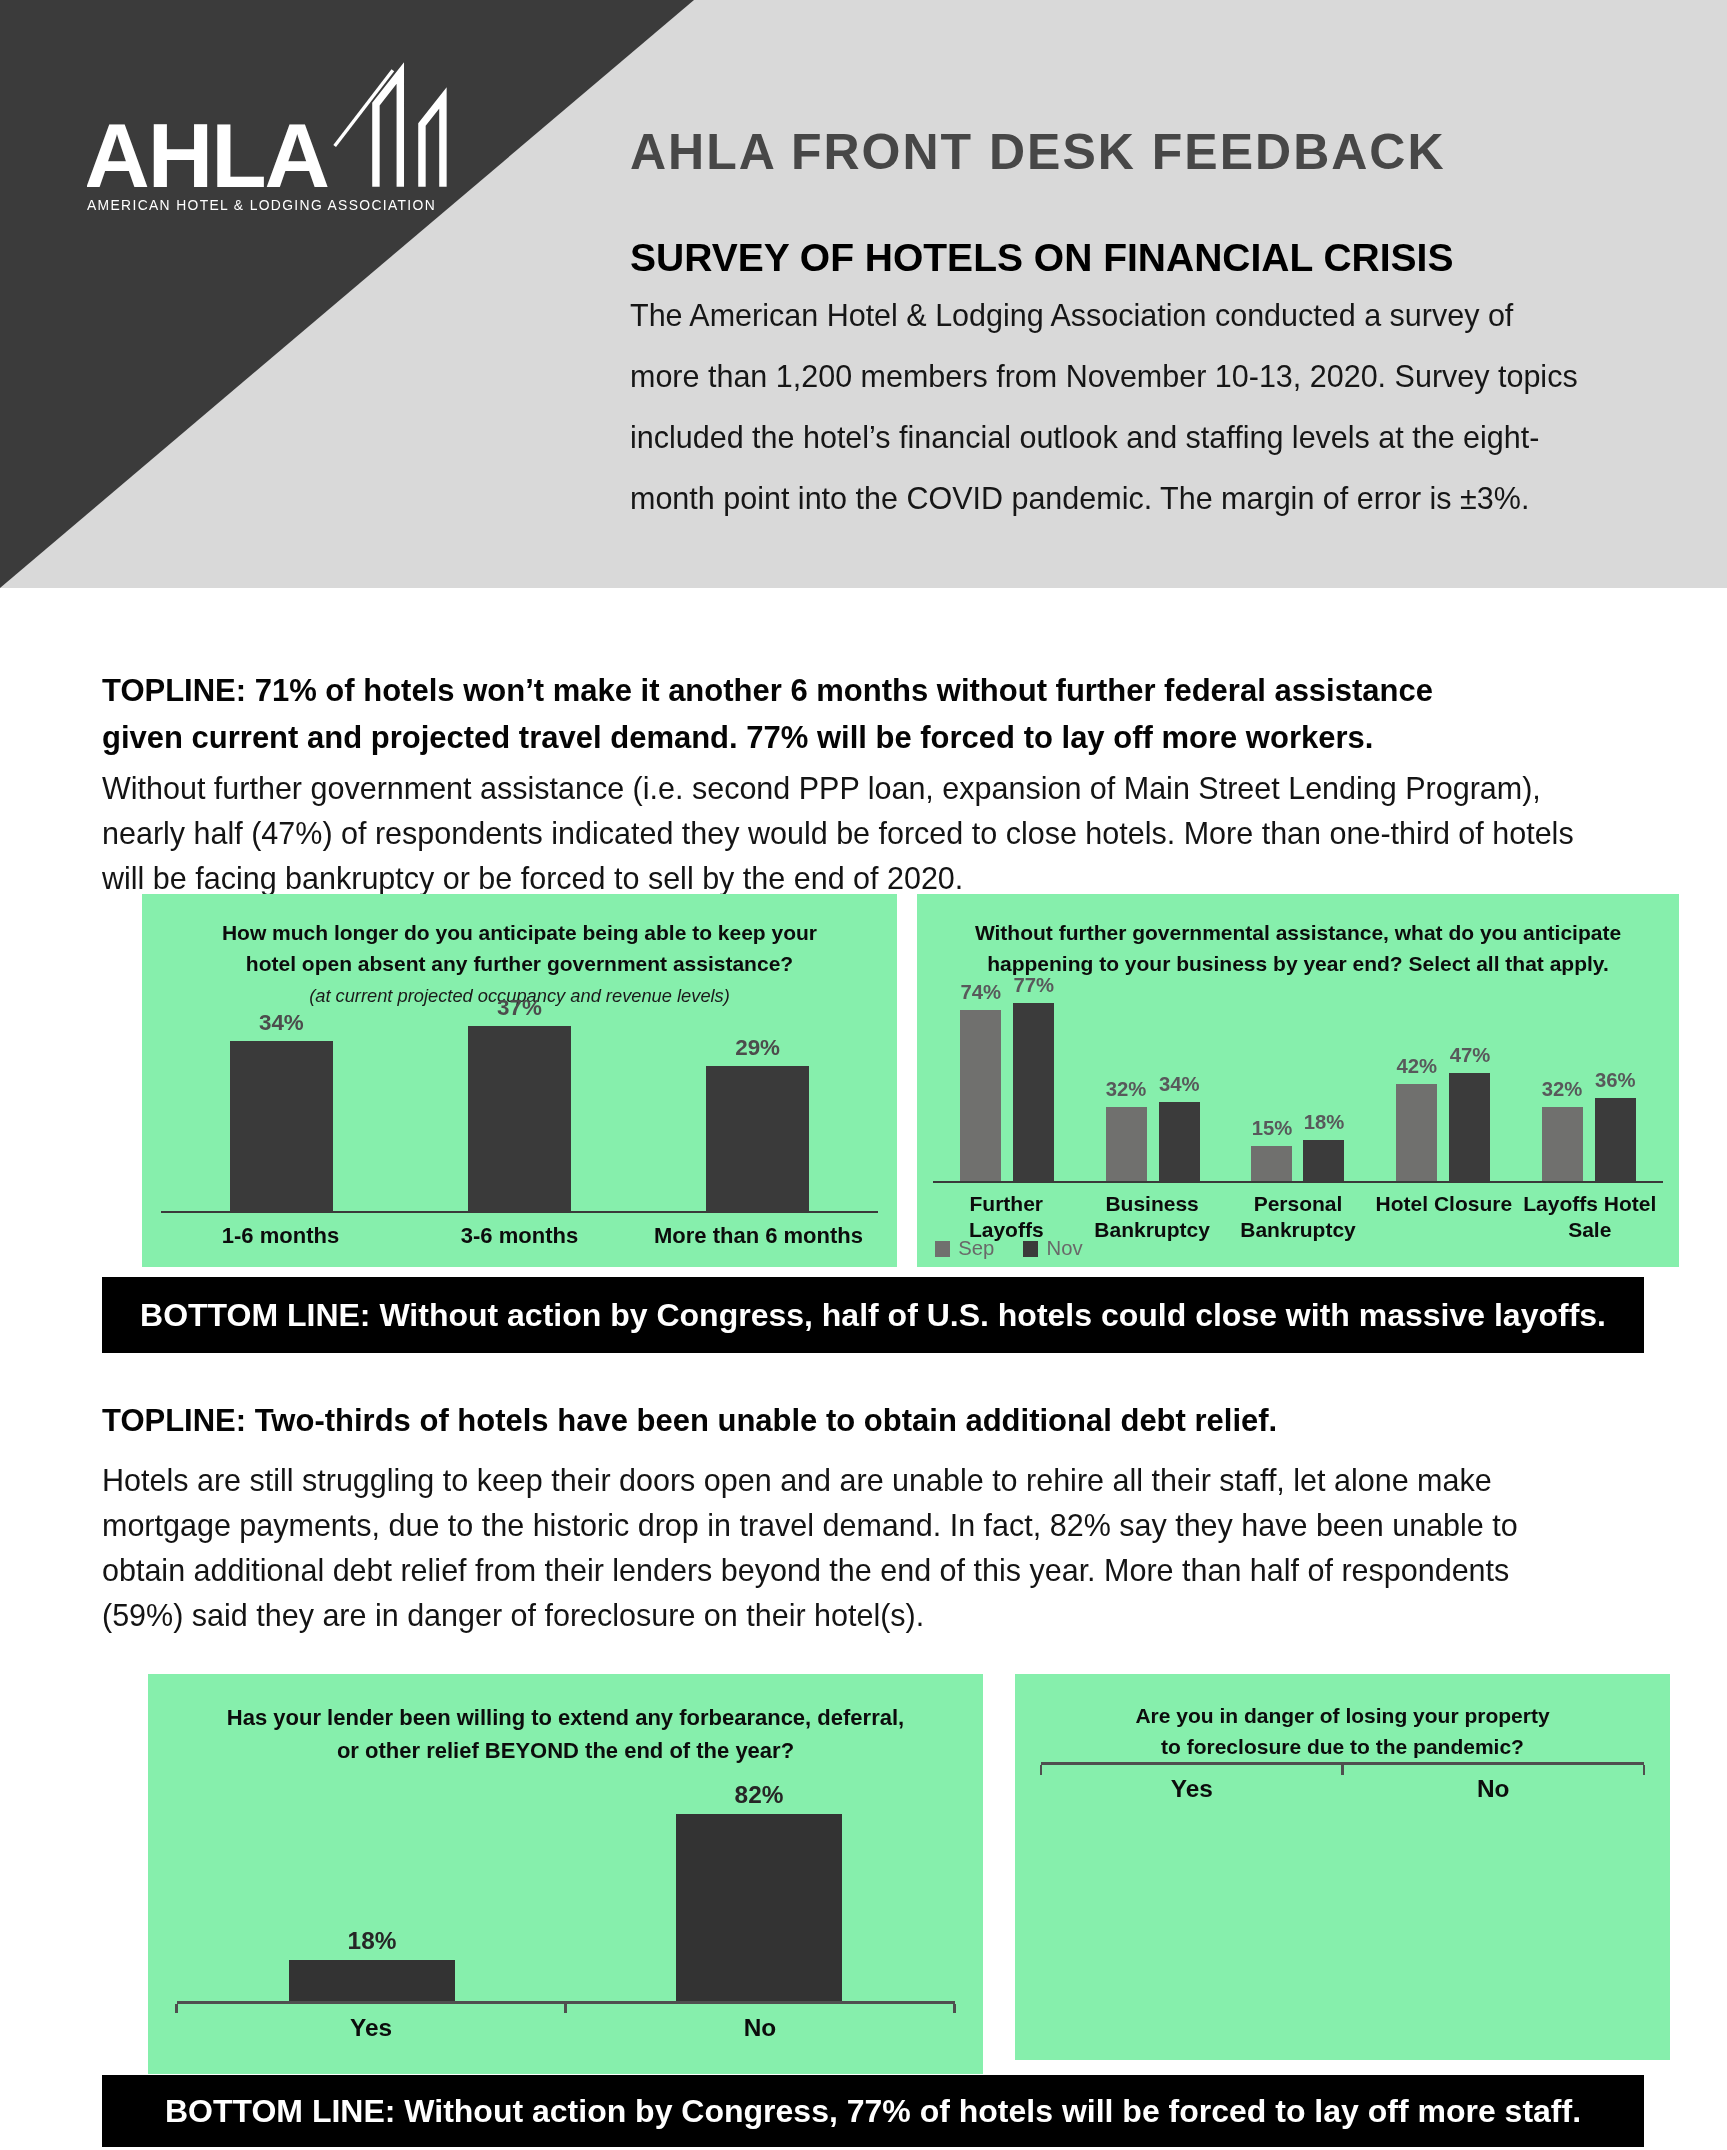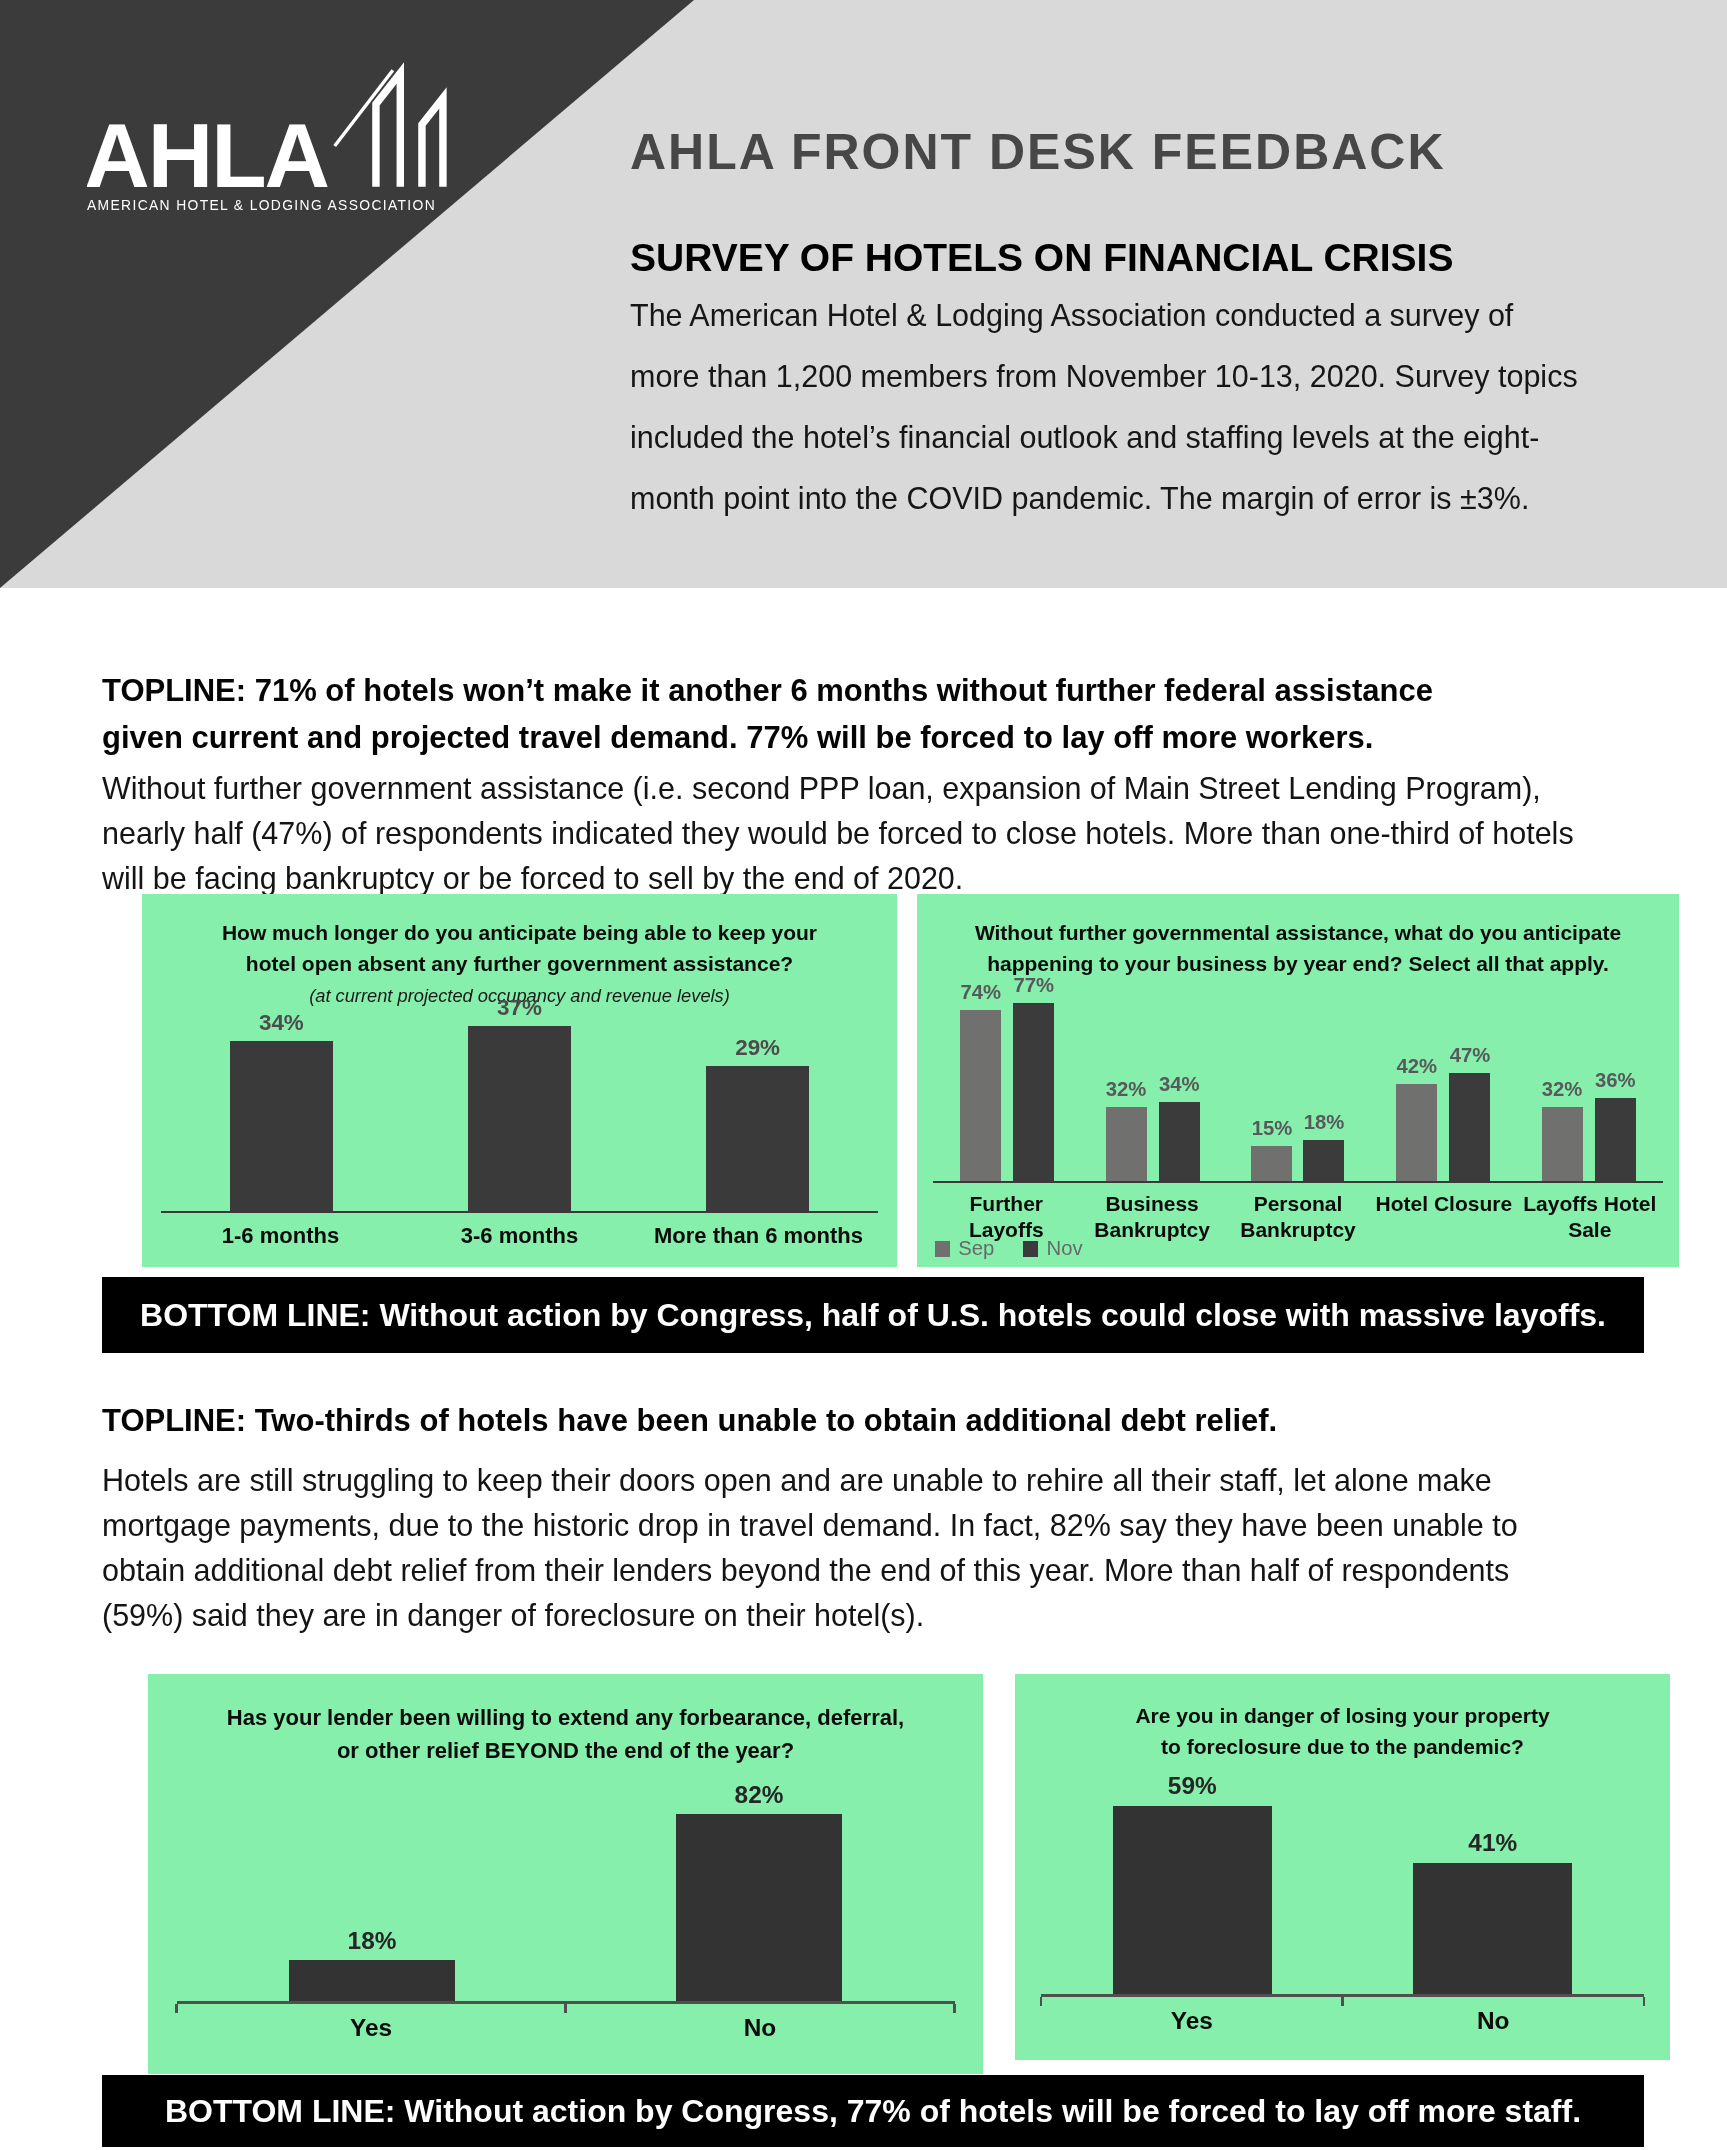--- a/index.html
+++ b/index.html
@@ -272,34 +272,20 @@
         <div class="c-cat">Yes</div>
         <div class="c-cat">No</div>
       </div>
 
   </figure>
 
   <figure class="chart" id="chart3">
     <div class="c-title">Are you in danger of losing your property
 to foreclosure due to the pandemic?</div>
 
-    <div class="c-plot" style="height: 224px;">
-        <div class="c-col">
-          <div class="c-stack">
-            <div class="c-val" style="color: rgb(38, 38, 38);">59%</div>
-            <div class="c-bar" style="width: 159px; height: 188px; background: rgb(51, 51, 51);"></div>
-          </div>
-        </div>
-        <div class="c-col">
-          <div class="c-stack">
-            <div class="c-val" style="color: rgb(38, 38, 38);">41%</div>
-            <div class="c-bar" style="width: 159px; height: 131px; background: rgb(51, 51, 51);"></div>
-          </div>
-        </div>
-      </div>
     <div class="c-axis">
         <span class="c-tick" style="left: calc(0% - 1.4px);"></span>
         <span class="c-tick" style="left: calc(50% - 1.4px);"></span>
         <span class="c-tick" style="left: calc(100% - 1.4px);"></span>
       </div>
     <div class="c-cats">
         <div class="c-cat">Yes</div>
         <div class="c-cat">No</div>
       </div>
 

